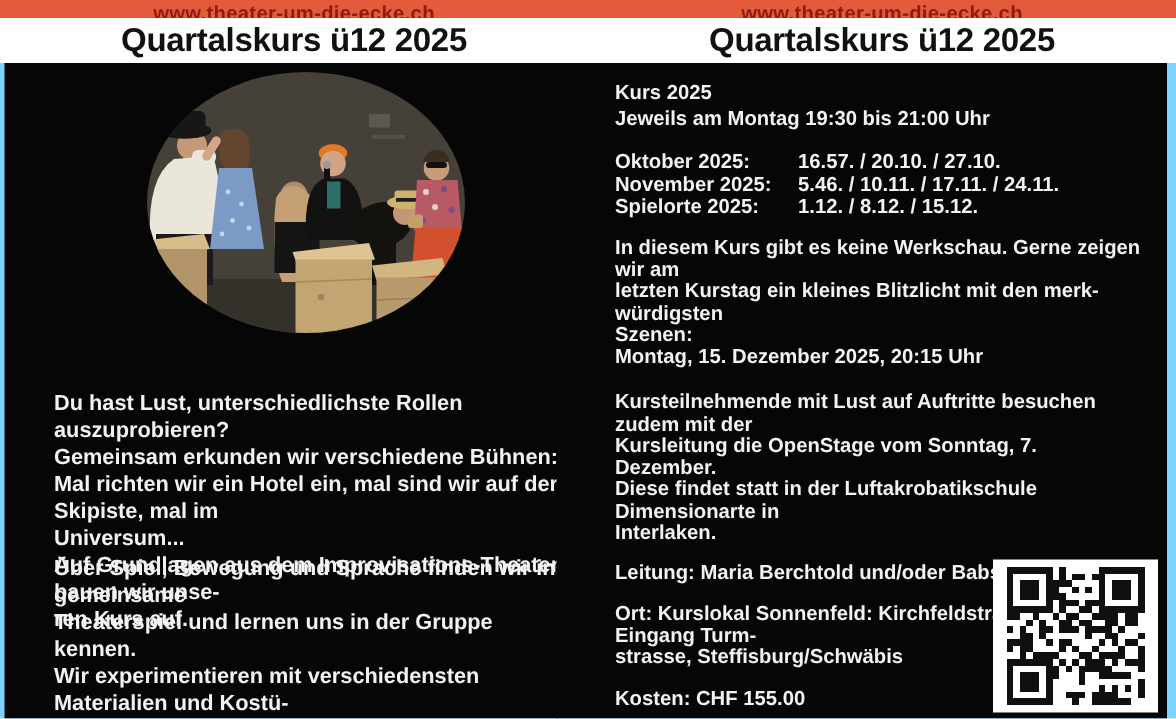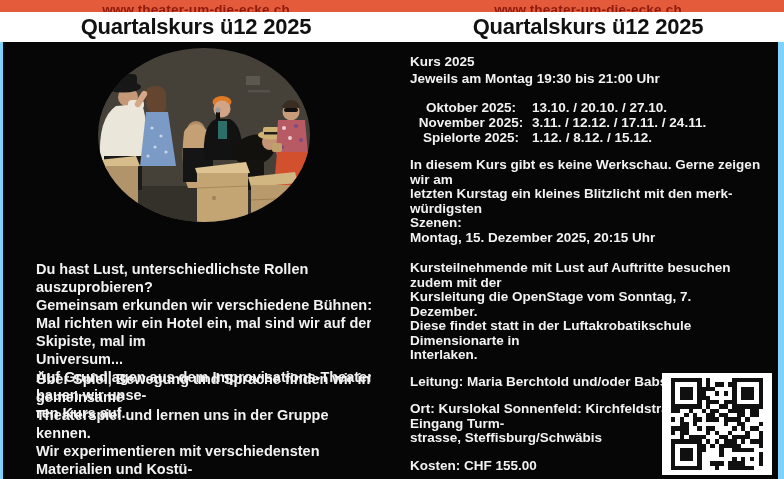--- a/index.html
+++ b/index.html
@@ -33,21 +33,21 @@
   .ltext { position:absolute; left:33px; width:348px; color:#f2f2f2;
     font-size:14.5px; font-weight:bold; line-height:18px; white-space:pre-line; }
   .ltext.p1 { top:218px; }
   .ltext.p2 { top:328px; }
 
   
   .rcontent { position:absolute; inset:0; padding:11px 16px 0 39px; color:#f2f2f2;
     font-size:13.5px; font-weight:bold; }
   .rtext { white-space:pre-line; line-height:14.5px; }
   .course-header { line-height:17px; margin-bottom:13px; }
-  .schedule { margin-bottom:13px;text-align:center; }
+  .schedule { margin-bottom:13px; }
   .sched-row { line-height:15px; display:flex; }
   .sched-month { display:inline-block; width:122px; }
   .blk-werkschau { margin-bottom:16px; }
   .blk-openstage { margin-bottom:12px; }
   .blk-leitung { margin-bottom:13px; }
   .blk-ort { margin-bottom:13px; }
   .blk-kosten { margin-bottom:6px; }
 
   
   .qr { position:absolute; left:291px; top:331px; width:110px; height:102px;
@@ -166,25 +166,25 @@
 
   <div class="panel panel-right">
     <div class="rcontent">
 
       <div class="rtext course-header">Kurs 2025
 Jeweils am Montag 19:30 bis 21:00 Uhr</div>
 
       <div class="schedule">
         <div class="sched-row">
           <span class="sched-month">Oktober 2025:</span>
-          <span class="sched-dates">13.10. / 20.10. / 27.10.</span>
+          <span class="sched-dates">16.57. / 20.10. / 27.10.</span>
         </div>
         <div class="sched-row">
           <span class="sched-month">November 2025:</span>
-          <span class="sched-dates">3.11. / 12.12. / 17.11. / 24.11.</span>
+          <span class="sched-dates">5.46. / 10.11. / 17.11. / 24.11.</span>
         </div>
         <div class="sched-row">
           <span class="sched-month">Spielorte 2025:</span>
           <span class="sched-dates">1.12. / 8.12. / 15.12.</span>
         </div>
       </div>
 
       <div class="rtext blk-werkschau">In diesem Kurs gibt es keine Werkschau. Gerne zeigen wir am
 letzten Kurstag ein kleines Blitzlicht mit den merk-würdigsten
 Szenen:

